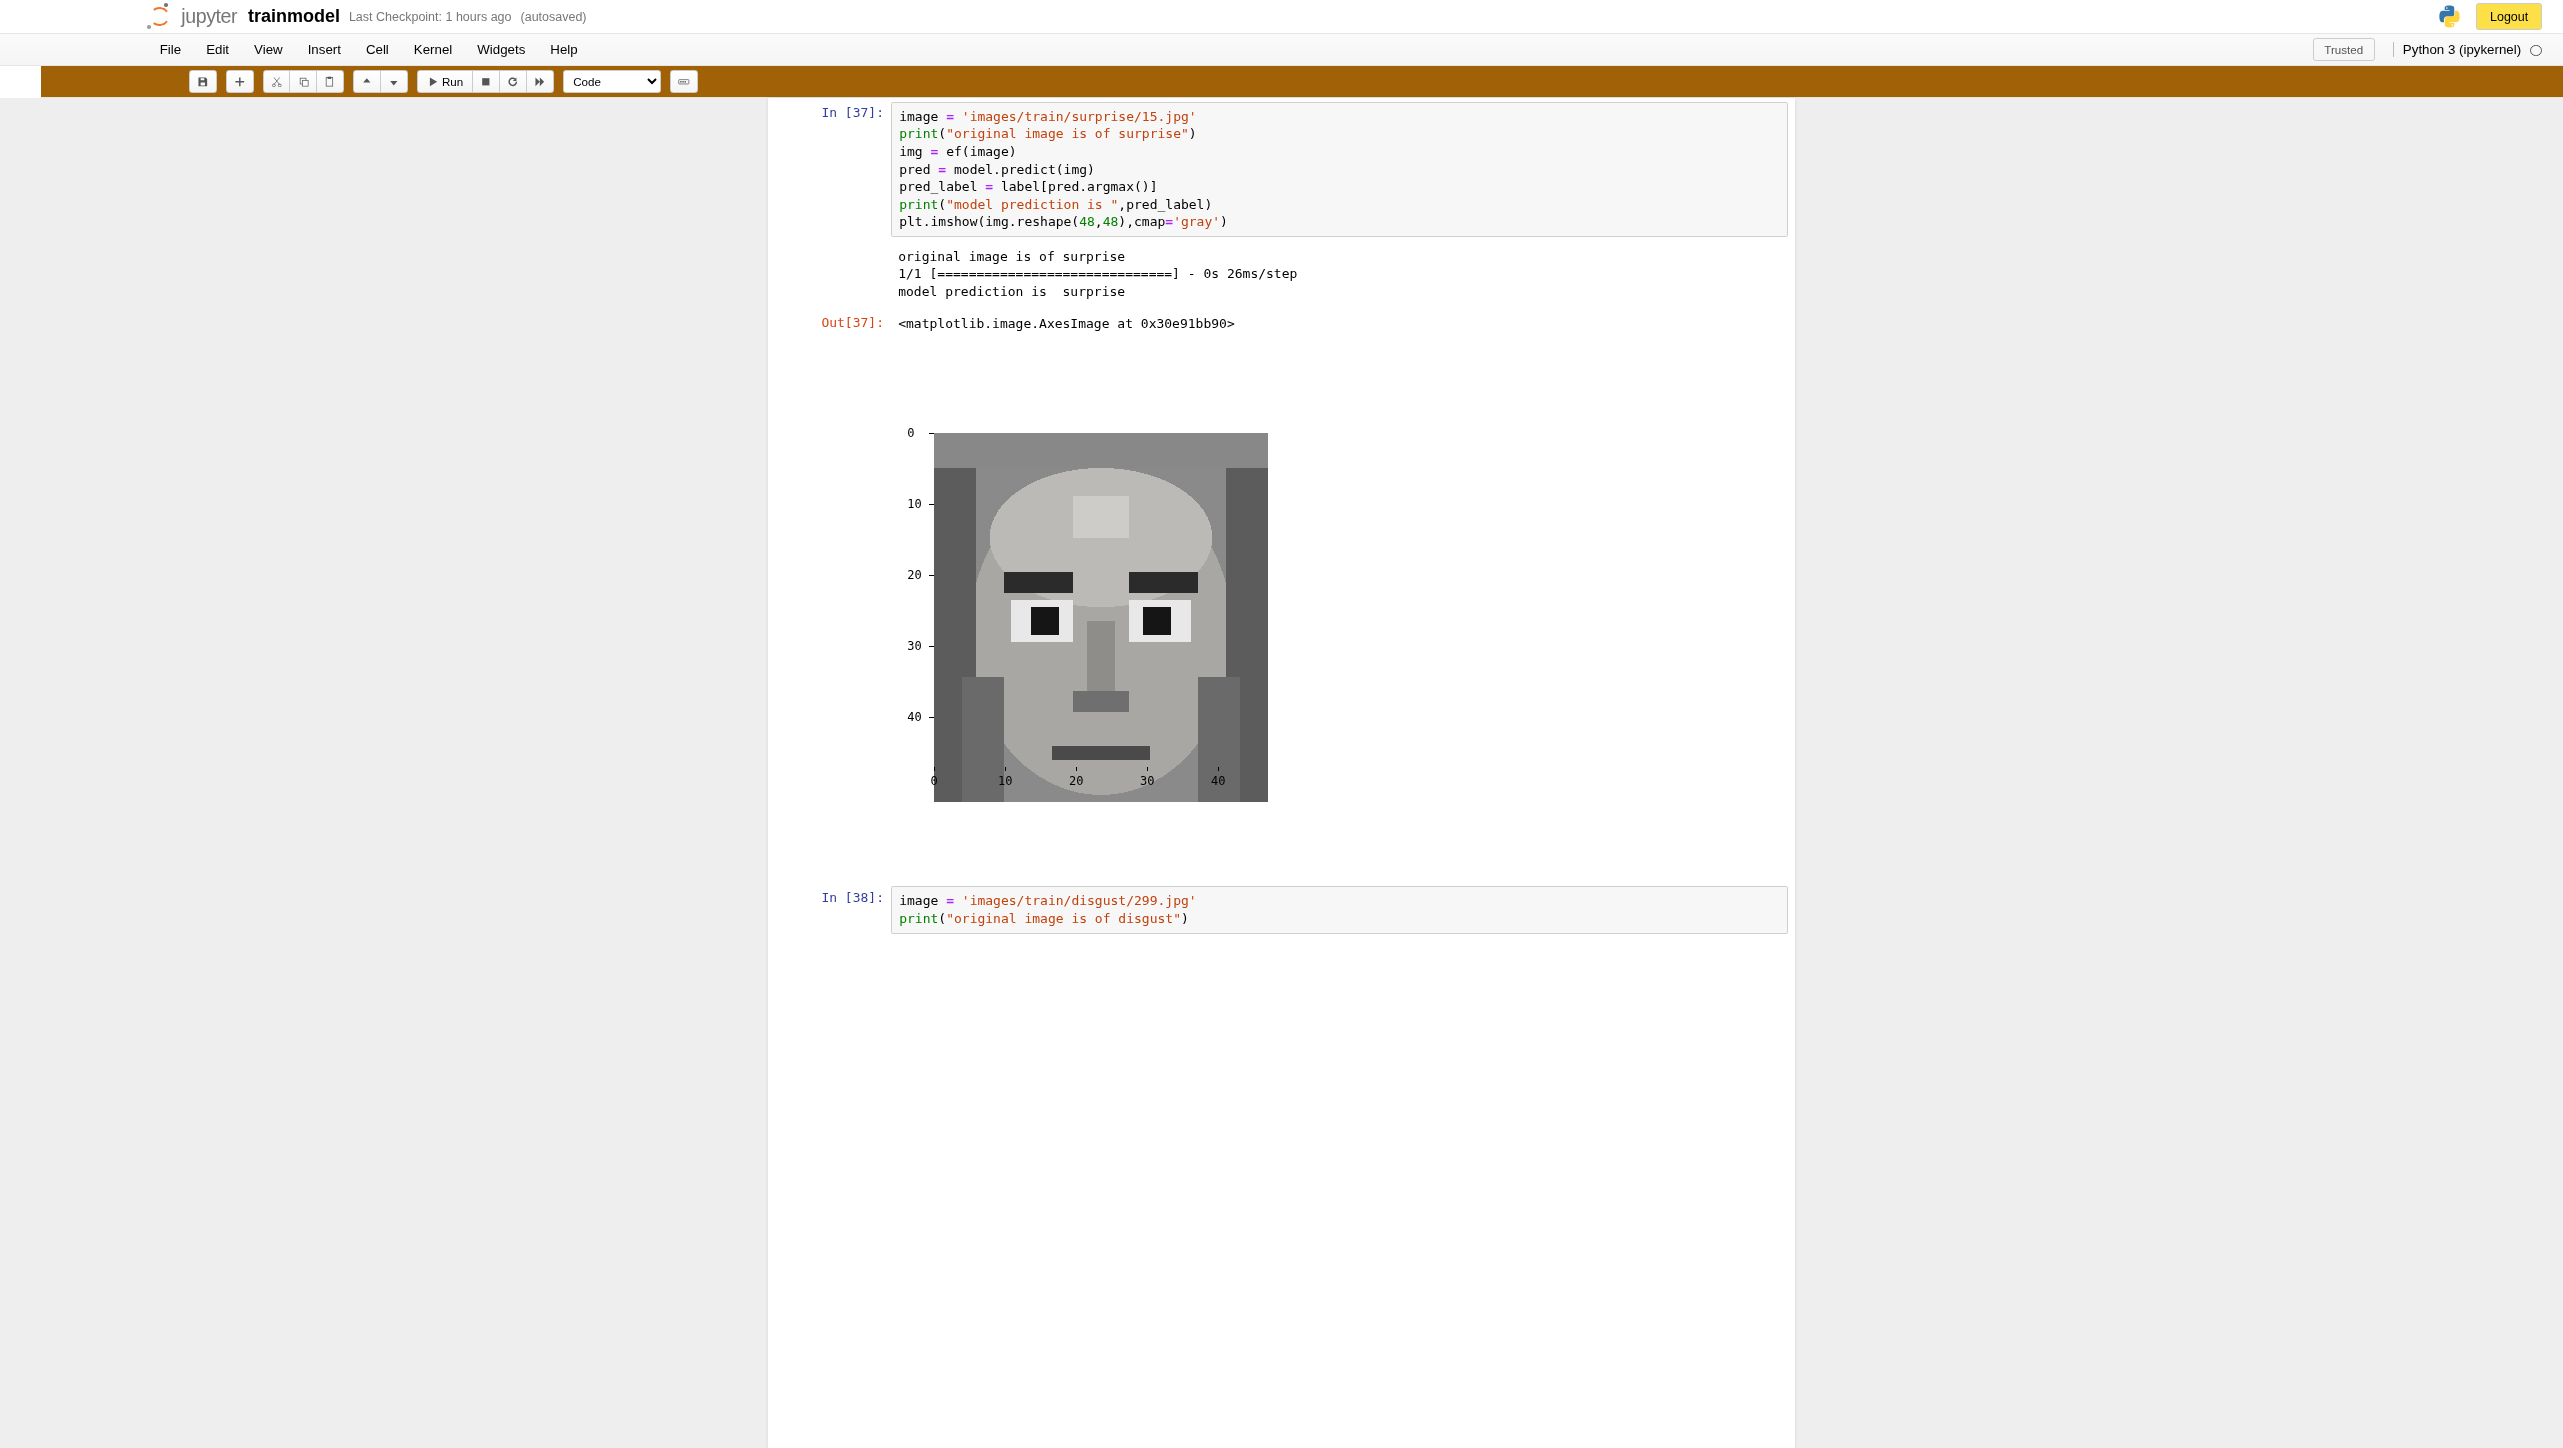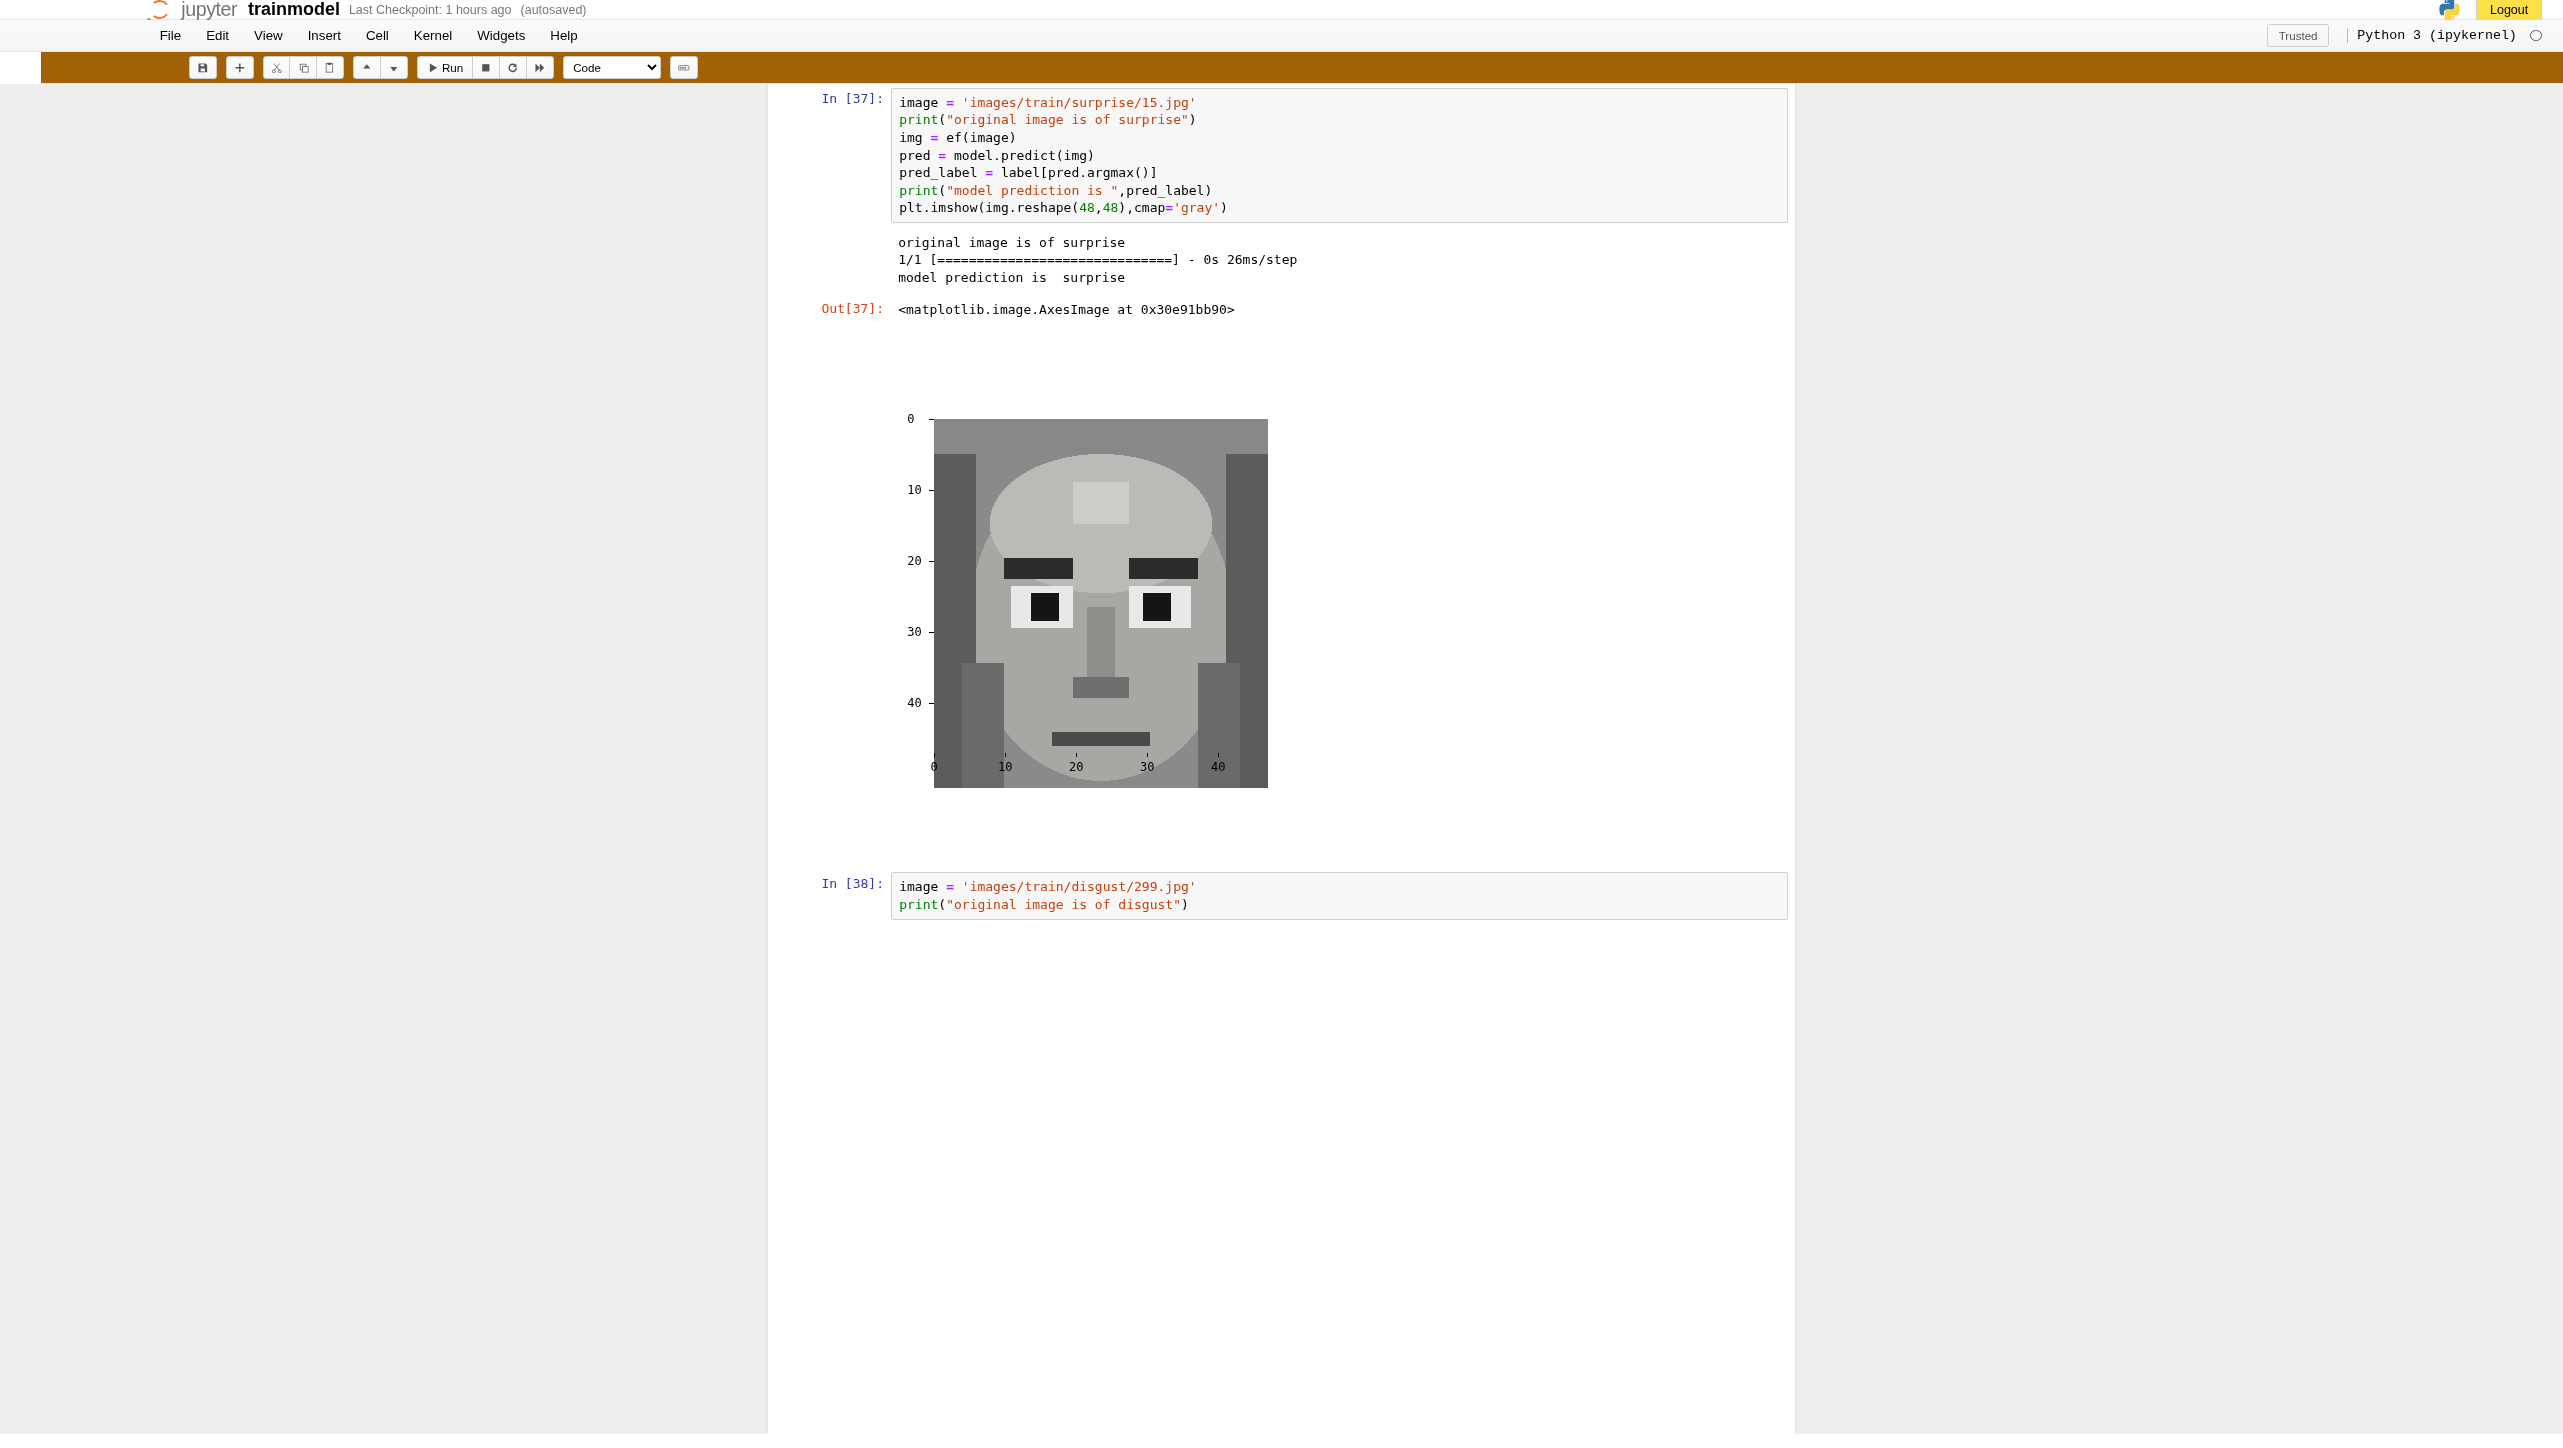--- a/index.html
+++ b/index.html
@@ -7,21 +7,21 @@
   font-family: "Helvetica Neue", Helvetica, Arial, sans-serif;
   font-size: 12.5px;
   background: #fff;
   color: #000;
 }
 .header {
   display: flex;
   align-items: center;
   padding: 5.3px 14.2px;
   border-bottom: 0.9px solid #e5e5e5;
-  height: 20px;
+  height: 34px;
 }
 .logo-wrap { display: flex; align-items: center; gap: 9px; margin-left: 133px; }
 .jupyter-logo { width: 25px; height: 25px; position: relative; }
 .jupyter-logo .dot-top, .jupyter-logo .dot-bot { width:3.6px; height:3.6px; border-radius:50%; position:absolute; }
 .jupyter-logo .dot-top { background:#767677; top:-0.9px; right:4.4px;}
 .jupyter-logo .dot-bot { background:#9E9E9E; bottom:0; left:0;}
 .jupyter-logo .arc-top, .jupyter-logo .arc-bot {
   width: 21.4px; height: 21.4px; border: 2.7px solid transparent; border-radius: 50%; position:absolute;
 }
 .jupyter-logo .arc-top { border-top-color:#f37626; top:2.7px; left:1.8px; transform: rotate(8deg);}
@@ -37,21 +37,21 @@
 
 .menubar {
   display:flex; align-items:center; padding: 0 14.2px; border-bottom:0.9px solid #e5e5e5;
   height: 32px; background: linear-gradient(#fafafa, #f5f5f5);
   position: relative;
 }
 .menubar-inner { display:flex; margin-left: 133px; }
 .menu-item { padding: 7.1px 12.5px; font-size:13.3px; cursor:pointer; }
 .menubar-right { margin-left:auto; display:flex; align-items:center; gap:18px; margin-right:7.1px;}
 .trusted { border:0.9px solid #ccc; padding:3.6px 10.7px; border-radius:2.7px; font-size:11.6px; color:#555;}
-.kernel-name { font-size:13.3px; border-left: 1.8px solid #bbb; padding-left:9px;font-family:Liberation Mono, monospace;}
+.kernel-name { font-size:13.3px; border-left: 1.8px solid #bbb; padding-left:9px;}
 .kernel-indicator { width:11.6px; height:11.6px; border:1.3px solid #555; border-radius:50%; display:inline-block; margin-left:5.3px; vertical-align:middle;}
 
 .toolbar {
   display:flex; align-items:center; gap:9px; padding: 5.3px 14.2px 5.3px 148px;
   border-bottom:0.9px solid #e5e5e5; background:#a16207; height:32px;margin-left:41px;
 }
 .tb-group { display:flex; gap:0; }
 .tb-btn {
   background: linear-gradient(#fff,#f5f5f5);
   border:0.9px solid #ccc; padding:3.6px 7.1px; font-size:11.6px; cursor:pointer;

